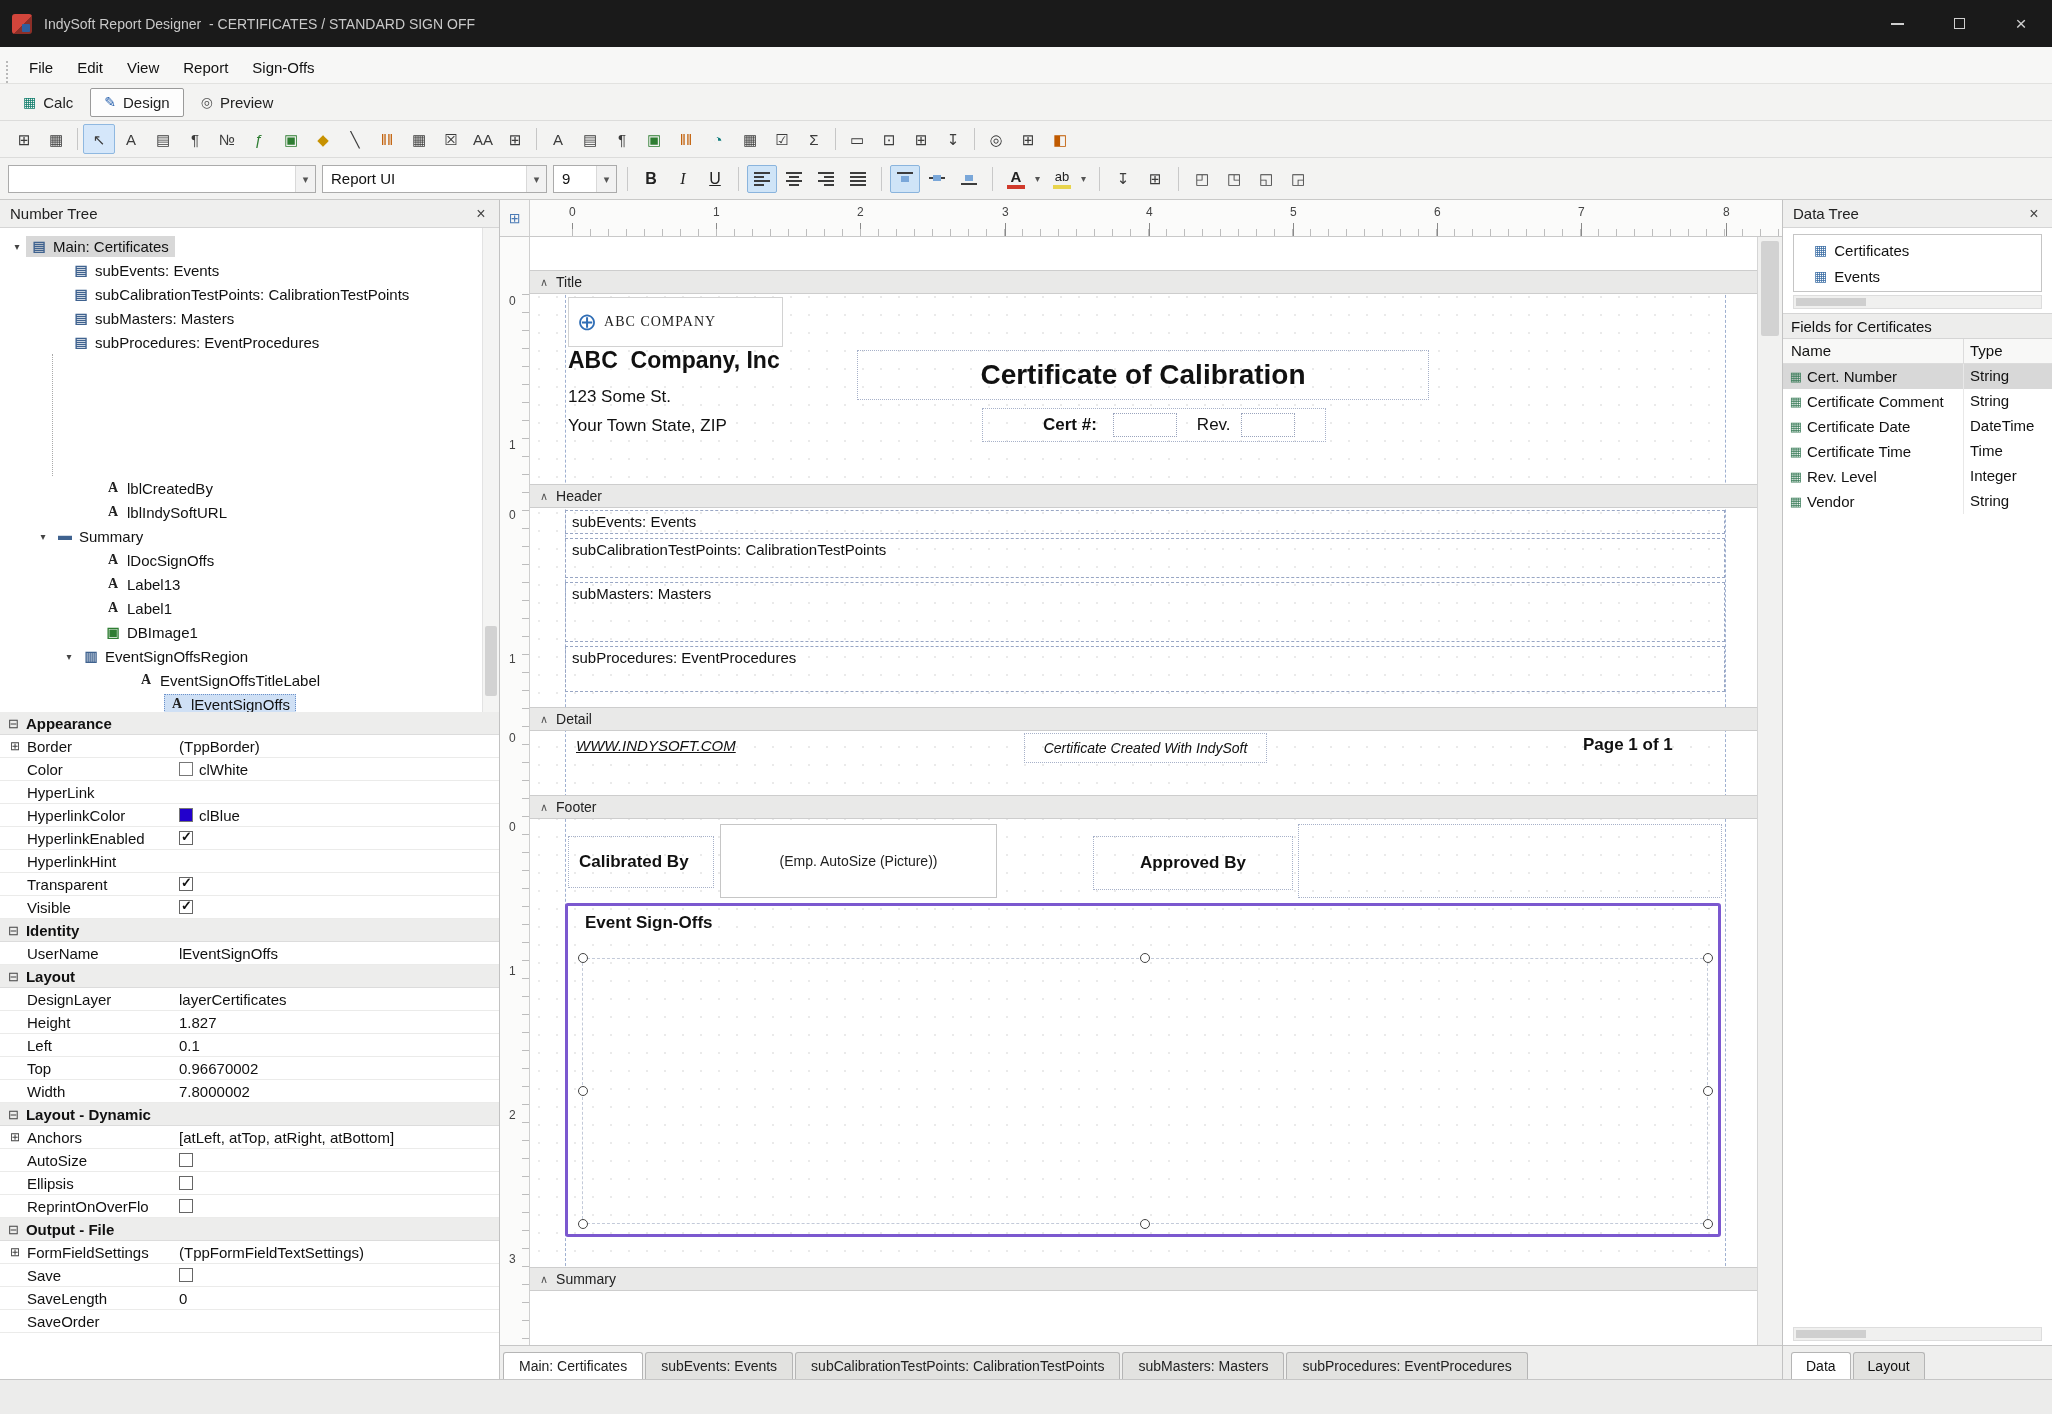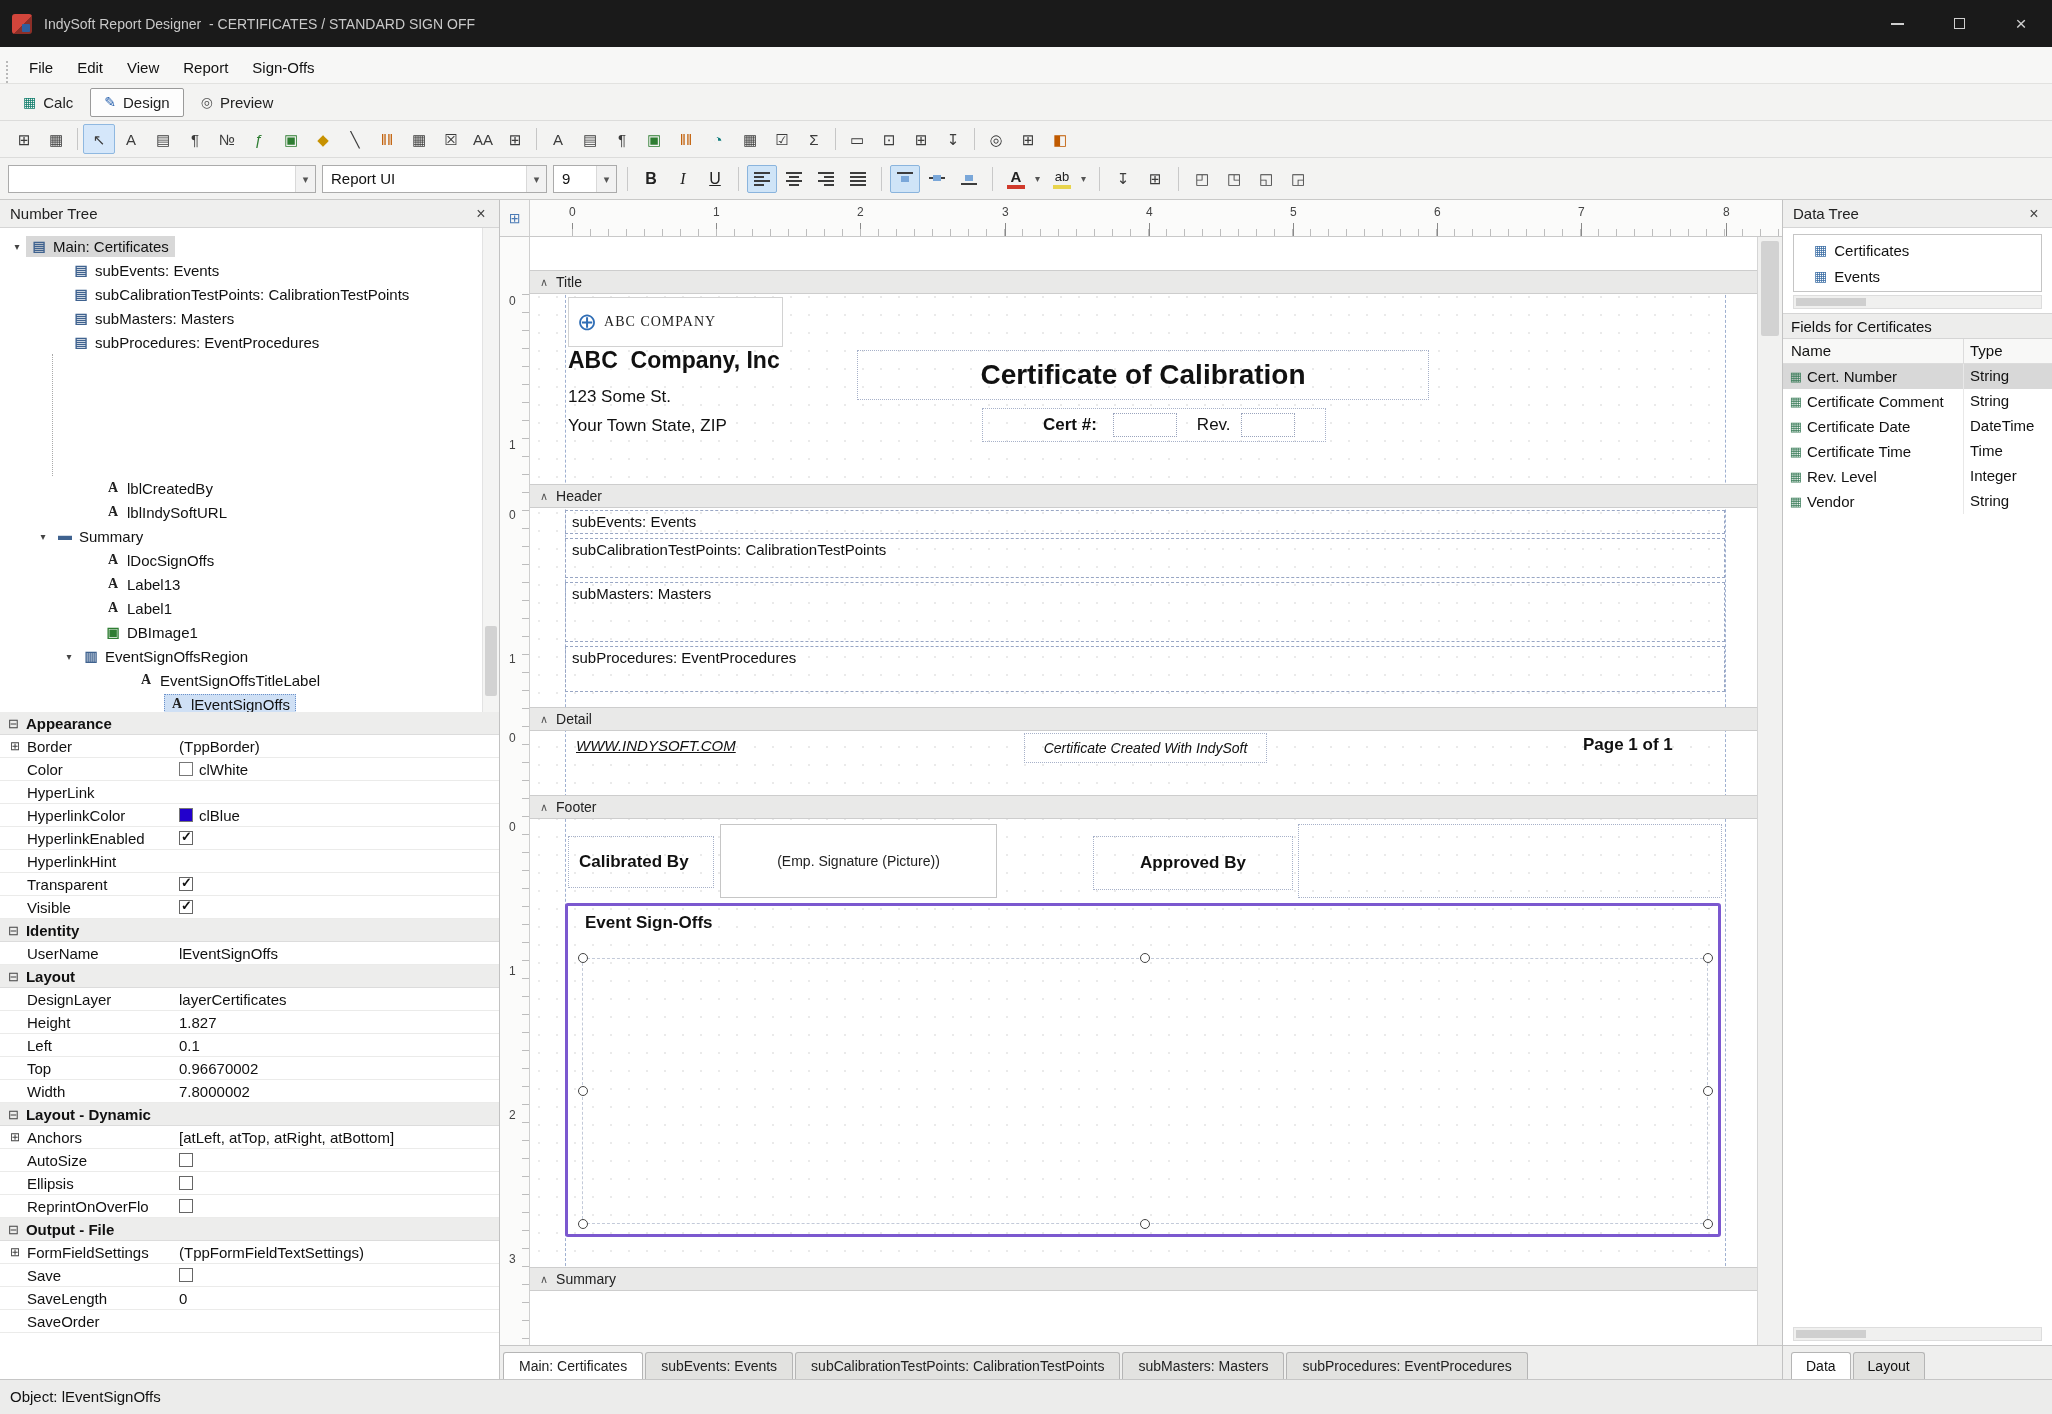--- a/index.html
+++ b/index.html
@@ -875,21 +875,21 @@
           <div class="obj hregion" style="top:273px;height:24px">subEvents: Events</div>
           <div class="obj hregion" style="top:301px;height:40px">subCalibrationTestPoints: CalibrationTestPoints</div>
           <div class="obj hregion" style="top:345px;height:60px">subMasters: Masters</div>
           <div class="obj hregion" style="top:409px;height:46px">subProcedures: EventProcedures</div>
 
           <div class="obj url-label">WWW.INDYSOFT.COM</div>
           <div class="obj created-box dotted">Certificate Created With IndySoft</div>
           <div class="obj page-label">Page 1 of 1</div>
 
           <div class="obj calib-box dotted">Calibrated By</div>
-          <div class="obj sig-box">(Emp. Signature (Picture))</div>
+          <div class="obj sig-box">(Emp. AutoSize (Picture))</div>
           <div class="obj appr-box dotted">Approved By</div>
           <div class="obj rsig-box dotted"></div>
           <div class="obj purple-region"></div>
           <div class="obj es-label">Event Sign-Offs</div>
           <div class="obj handles-rect"></div>
           <span class="handle" style="left:48px;top:716px"></span>
           <span class="handle" style="left:610px;top:716px"></span>
           <span class="handle" style="left:1173px;top:716px"></span>
           <span class="handle" style="left:48px;top:849px"></span>
           <span class="handle" style="left:1173px;top:849px"></span>
@@ -974,16 +974,15 @@
         </div>
       <div class="rp-tabs">
 
       <span class="rtab active">Data</span>
           <span class="rtab">Layout</span>
         </div>
     </div>
   </div>
 
   <div class="statusbar">
-    <span class="sb-object">Object: lEventSignOffs</span>
   </div>
 
 </div>
 
 </body></html>

